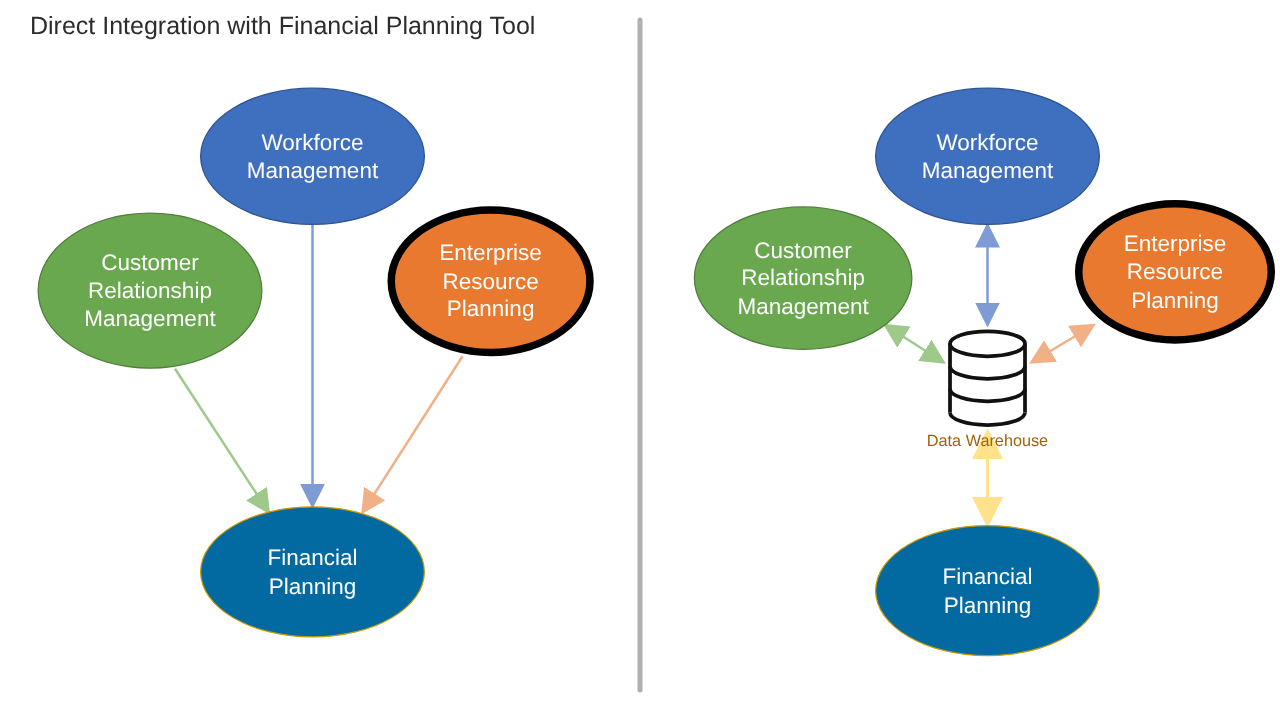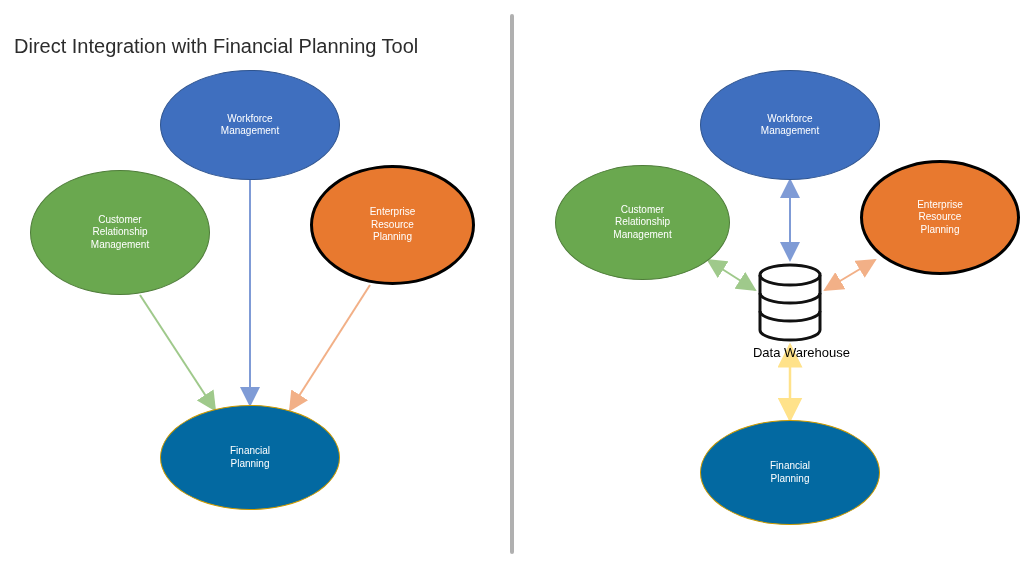--- a/index.html
+++ b/index.html
@@ -31,50 +31,50 @@
     background: #b0b0b0;
     border-radius: 2px;
   }
   .ellipse {
     position: absolute;
     display: flex;
     align-items: center;
     justify-content: center;
     text-align: center;
     color: #ffffff;
-    font-size: 10px;
+    font-size: 18px;
     line-height: 1.25;
     border-radius: 50%;
     box-sizing: border-box;
   }
   .blue   { background: #3f6fbf; border: 1px solid #2f548f; }
   .green  { background: #6aa84f; border: 1px solid #4f7d3a; }
-  .orange { background: #e8792f; border: 3px solid #000000; }
+  .orange { background: #e8792f; border: 6px solid #000000; }
   .yellow { background: #0369a1; border: 1px solid #cc9a00; }
   .dw-label {
     position: absolute;
     font-size: 13px;
-    color: #000000;
-    text-align: right;
+    color: #a16207;
+    text-align: center;
     width: 120px;
   }
   svg.overlay {
     position: absolute;
     inset: 0;
     width: 1024px;
     height: 564px;
     pointer-events: none;
   }
 </style>
 </head>
 <body>
 
 <div class="stage">
 
-  <div class="title" style="left:14px; top:10px;margin-top:25px;">Direct Integration with Financial Planning Tool</div>
+  <div class="title" style="left:24px; top:10px;">Direct Integration with Financial Planning Tool</div>
 
   <div class="divider"></div>
 
   <svg class="overlay" viewBox="0 0 1024 564">
     <defs>
       <marker id="ah-blue" markerWidth="10" markerHeight="10" refX="9" refY="5" orient="auto">
         <path d="M0,0 L10,5 L0,10 Z" fill="#7f9bd6"></path>
       </marker>
       <marker id="ah-green" markerWidth="10" markerHeight="10" refX="9" refY="5" orient="auto">
         <path d="M0,0 L10,5 L0,10 Z" fill="#9fc98b"></path>

